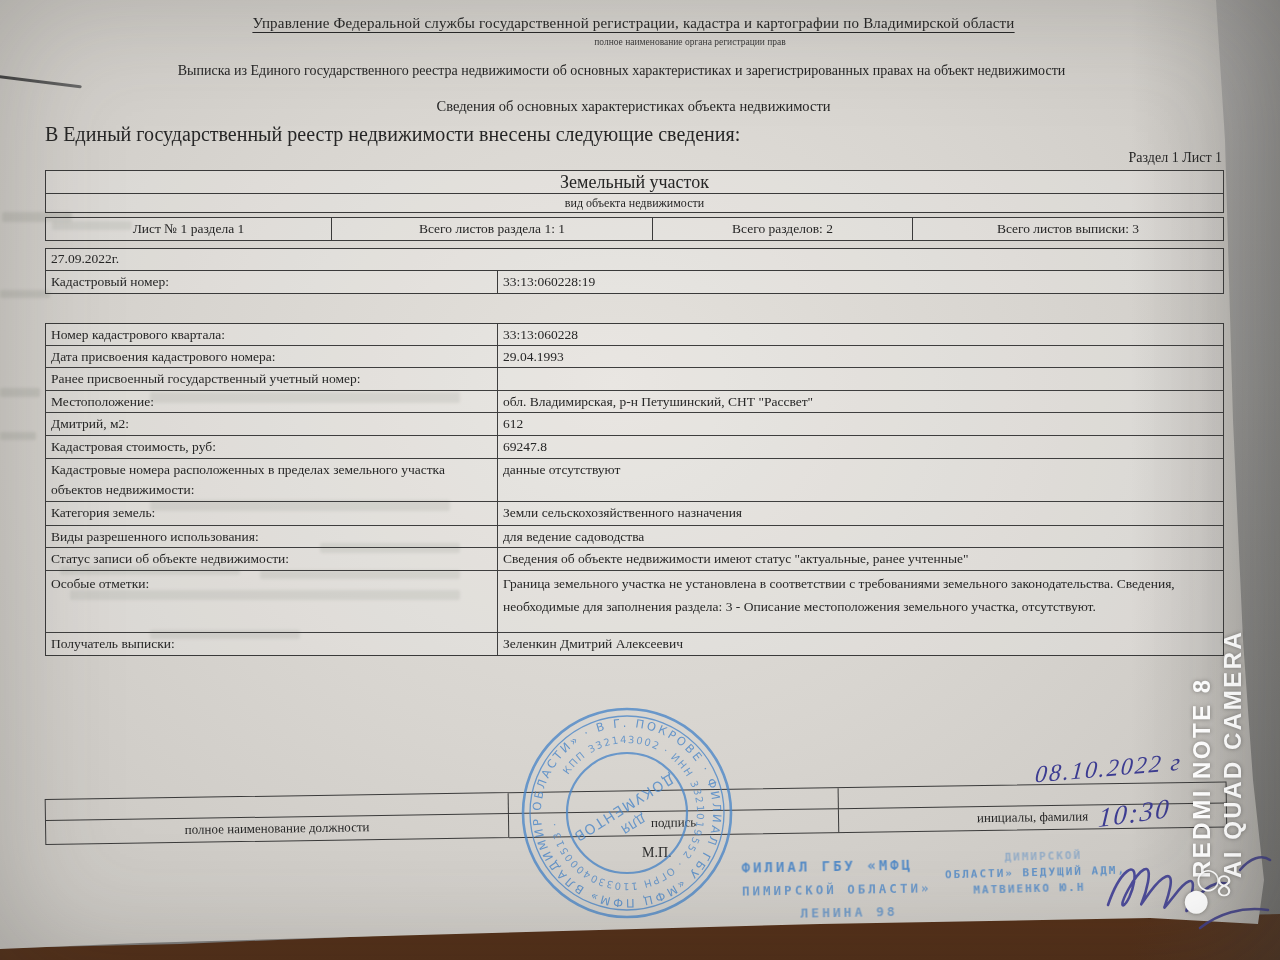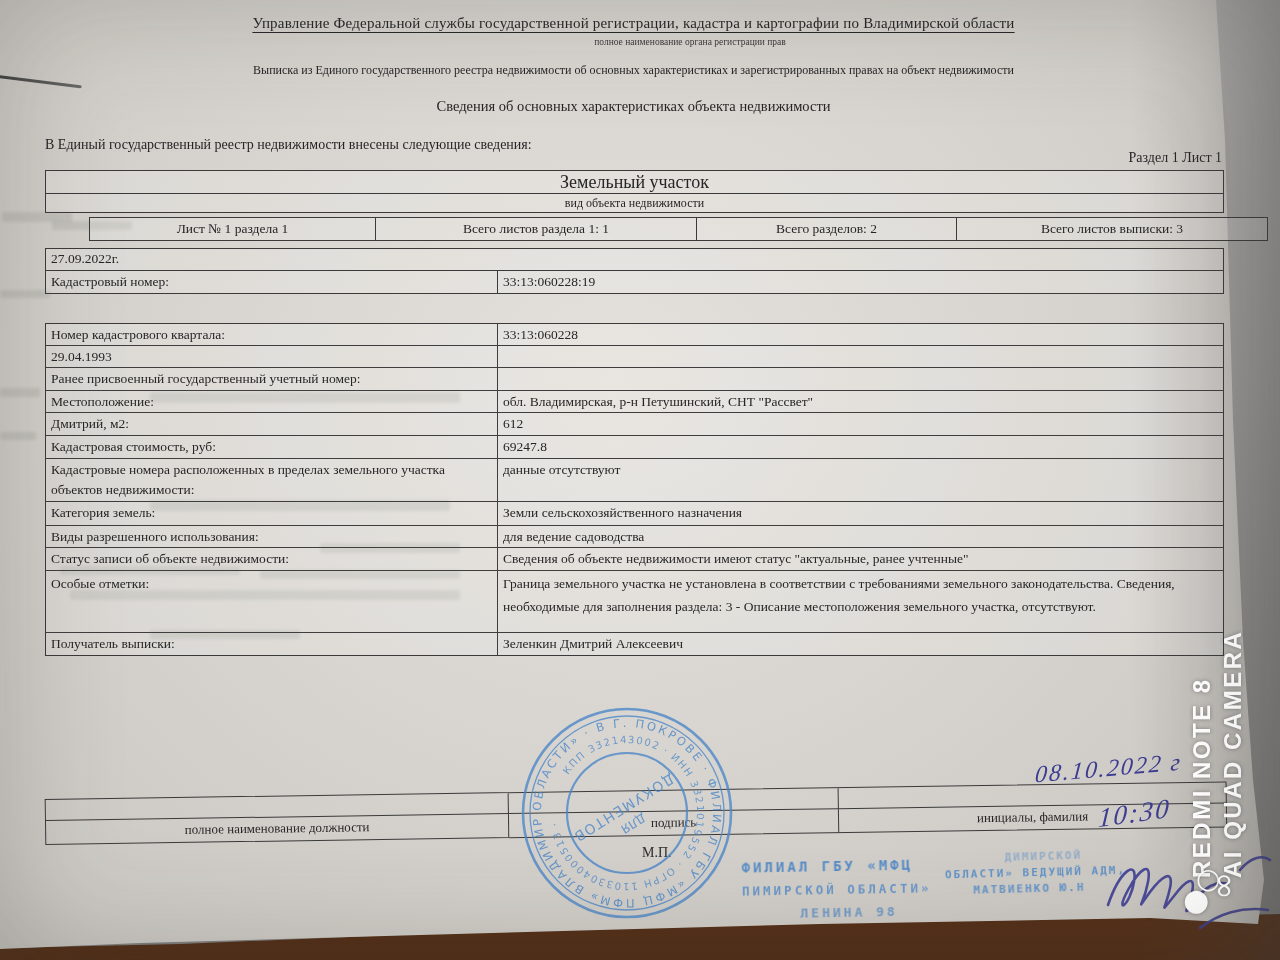--- a/index.html
+++ b/index.html
@@ -23,29 +23,29 @@
   #right-shade{
     left:1130px;top:0;width:150px;height:960px;pointer-events:none;
     background:linear-gradient(90deg,rgba(70,70,68,0) 0%,rgba(70,70,68,.10) 45%,rgba(60,60,58,.28) 100%);
   }
   
   .doc{color:#262626;}
   .center{text-align:center;}
   #authority{left:45px;top:15px;width:1177px;font-size:15px;letter-spacing:.2px;}
   #authority span{text-decoration:underline;text-underline-offset:4px;}
   #authority-caption{left:45px;top:37px;width:1290px;font-size:9.5px;color:#3a3a3a;}
-  #doc-title{left:45px;top:63px;width:1177px;font-size:12px;}
+  #doc-title{left:33px;top:63px;width:1177px;font-size:14px;}
   #section-title{left:45px;top:98px;width:1177px;font-size:14.5px;}
-  #intro{left:45px;top:137px;font-size:14px;text-align:center;}
+  #intro{left:45px;top:123px;font-size:20px;text-align:center;}
   #section-sheet{left:900px;top:150px;width:322px;text-align:right;font-size:14px;}
   .tbl{border:1.6px solid #3a3a3a;background:rgba(255,255,255,.18);}
   #type-table{left:45px;top:170px;width:1177px;}
   #type-row{height:22px;font-size:18px;line-height:22px;border-bottom:1.4px solid #3a3a3a;}
   #type-caption-row{height:18px;font-size:12px;line-height:18px;}
-  #sheet-row{left:45px;top:217px;width:1177px;height:22px;display:grid;grid-template-columns:286px 321px 260px 310px;font-size:13.5px;line-height:21px;margin-left:44px;}
+  #sheet-row{left:45px;top:217px;width:1177px;height:22px;display:grid;grid-template-columns:286px 321px 260px 310px;font-size:13.5px;line-height:21px;}
   #sheet-row>div{border-right:1.4px solid #3a3a3a;text-align:center;overflow:hidden;}
   #sheet-row>div:last-child{border-right:none;}
   #date-row{left:45px;top:248px;width:1177px;height:21px;font-size:13.5px;line-height:20px;padding:0;}
   #date-row .pad, .cellpad{padding-left:5px;}
   #cadnum-row{left:45px;top:270px;width:1177px;height:22px;display:grid;grid-template-columns:452px 1fr;font-size:13.5px;line-height:21px;}
   #cadnum-row>div:first-child{border-right:1.4px solid #3a3a3a;}
   #details{left:45px;top:323px;width:1177px;font-size:13.5px;}
   .drow{display:grid;grid-template-columns:452px 1fr;border-bottom:1.4px solid #3e3e3e;}
   .drow:last-child{border-bottom:none;}
   .drow>div{padding:1px 0 0 5px;line-height:20px;}
@@ -140,20 +140,21 @@
   <div class="cellpad">Кадастровый номер:</div>
   <div class="cellpad">33:13:060228:19</div>
 </div>
 
 <div class="abs doc tbl" id="details">
   <div class="drow h1">
       <div>Номер кадастрового квартала:</div>
       <div>33:13:060228</div>
     </div>
   <div class="drow h2">
+      <div>Дата присвоения кадастрового номера:</div>
       <div>29.04.1993</div>
     </div>
   <div class="drow h3">
       <div>Ранее присвоенный государственный учетный номер:</div>
     </div>
   <div class="drow h4">
       <div>Местоположение:</div>
       <div>обл. Владимирская, р-н Петушинский, СНТ "Рассвет"</div>
     </div>
   <div class="drow h5">

